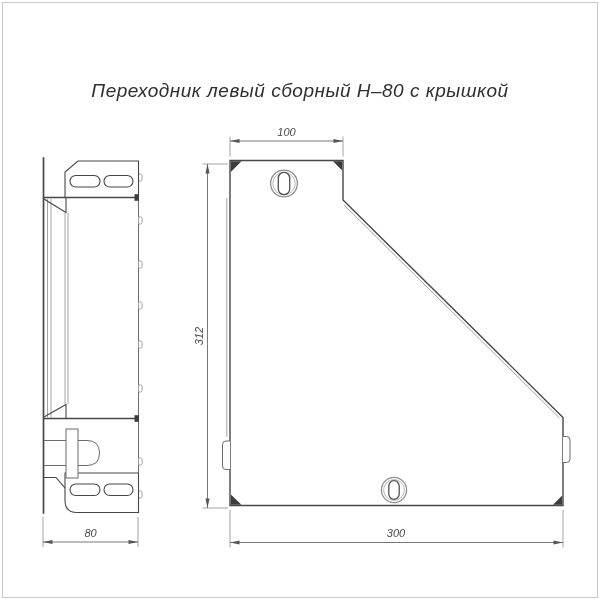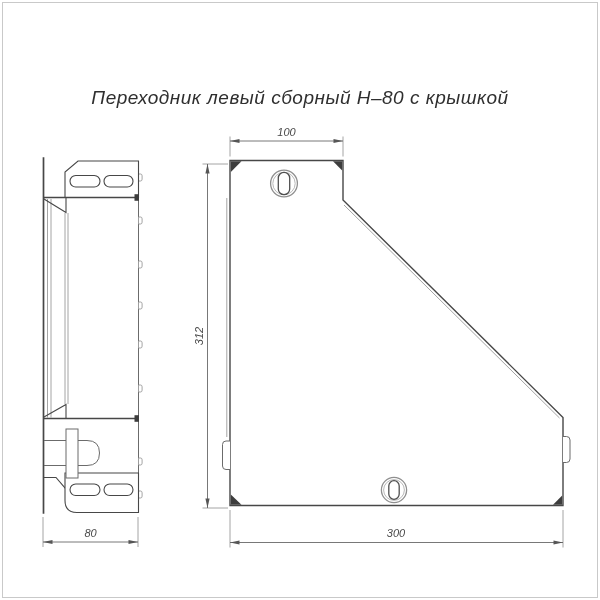--- a/index.html
+++ b/index.html
@@ -2,21 +2,21 @@
 <html style="--background: #ffffff; --frame: #c9c9c9; --line-main: #474747; --line-thin: #9a9a9a; --line-dim: #565656;"><head>
 <meta charset="utf-8">
 <style>
   :root{
     --background:#ffffff; --frame:#c9c9c9; --line-main:#474747;
     --line-thin:#9a9a9a; --line-dim:#565656; --text:#2f2f2f;
   }
   html,body{margin:0;padding:0;}
   body{width:600px;height:600px;background:var(--background);font-family:"Liberation Sans",sans-serif;position:relative;overflow:hidden;}
   .frame{position:absolute;left:2px;top:2px;right:2px;bottom:2px;border:1px solid var(--frame);}
-  .title{position:absolute;left:0;right:0;top:87px;text-align:center;
+  .title{position:absolute;left:0;right:0;top:80px;text-align:center;
          font:italic 19px "Liberation Sans",sans-serif;color:var(--text);letter-spacing:.5px;}
   svg{position:absolute;left:0;top:0;}
   .st {stroke:var(--line-main);stroke-width:1.1;fill:none;stroke-linecap:square;}
   .st2{stroke:var(--line-main);stroke-width:1.7;fill:none;stroke-linecap:square;}
   .stw{stroke:var(--line-main);stroke-width:1.1;fill:#fff;}
   .stw2{stroke:var(--line-main);stroke-width:1.4;fill:#fff;}
   .thin{stroke:var(--line-thin);stroke-width:0.9;fill:none;}
   .thinw{stroke:var(--line-thin);stroke-width:0.9;fill:#fff;}
   .mid{stroke:#6b6b6b;stroke-width:1;fill:none;}
   .midw{stroke:#6b6b6b;stroke-width:1;fill:#fff;}

